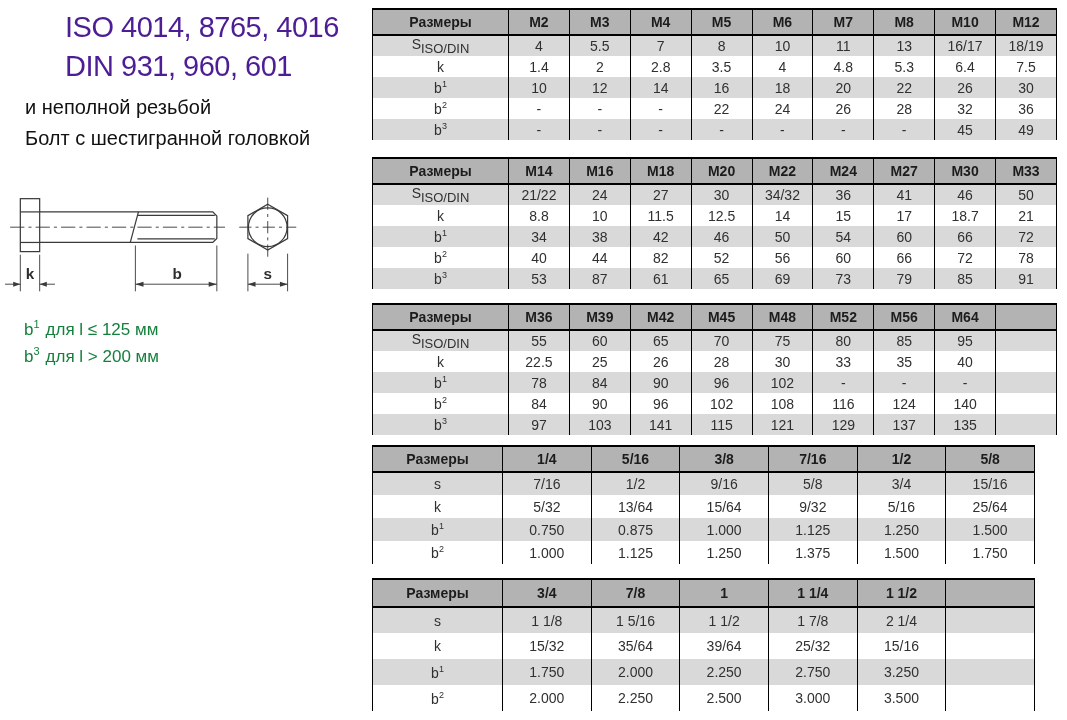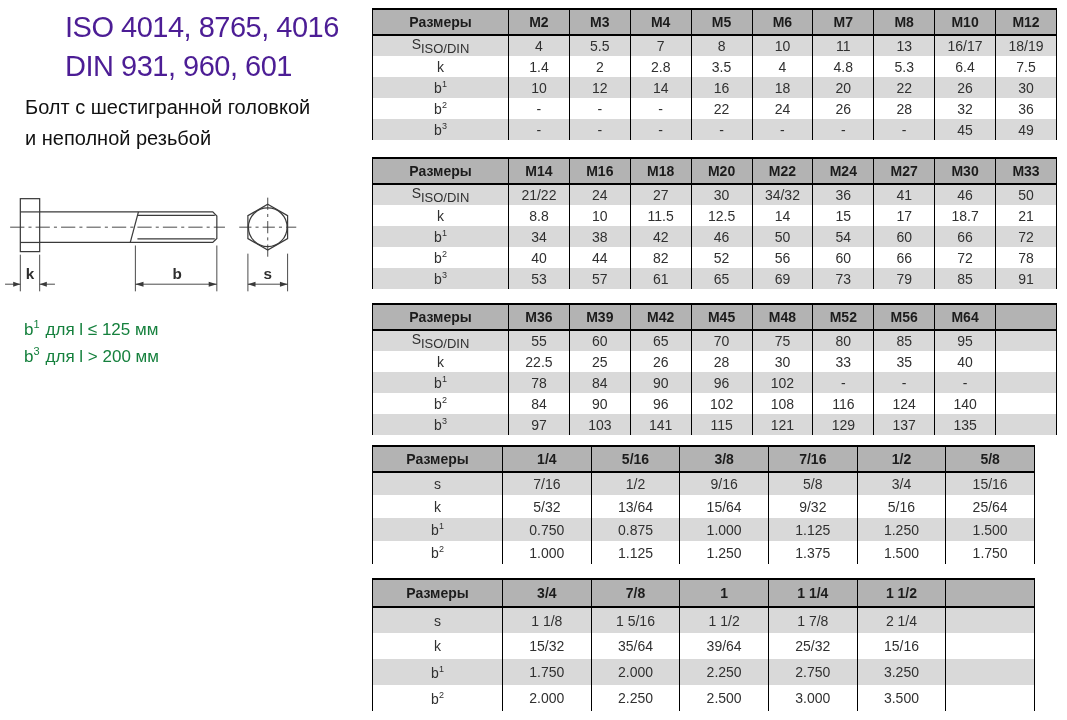--- a/index.html
+++ b/index.html
@@ -82,22 +82,22 @@
 </style>
 </head>
 <body>
 
 <div class="title">
   <div>ISO 4014, 8765, 4016</div>
   <div>DIN 931, 960, 601</div>
 </div>
 
 <div class="subtitle">
+  <div>и неполной резьбой</div>
   <div>Болт с шестигранной головкой</div>
-  <div>и неполной резьбой</div>
 </div>
 
 <svg class="drawing" viewBox="0 0 330 115">
   <g stroke="#3a3a3a" stroke-width="1.2" fill="none">
 
     <rect x="18" y="12" width="19" height="52"></rect>
     <line x1="18" y1="25" x2="37" y2="25"></line>
     <line x1="18" y1="55" x2="37" y2="55"></line>
 
     <path d="M37 25 L207 25 L211 29 L211 51 L207 55 L37 55"></path>
@@ -316,21 +316,21 @@
           <td>52</td>
           <td>56</td>
           <td>60</td>
           <td>66</td>
           <td>72</td>
           <td>78</td>
         </tr>
         <tr>
           <td class="row-label"><span>b</span><sup>3</sup></td>
           <td>53</td>
-          <td>57</td>
+          <td>87</td>
           <td>61</td>
           <td>65</td>
           <td>69</td>
           <td>73</td>
           <td>79</td>
           <td>85</td>
           <td>91</td>
         </tr>
       </tbody>
     </table>

